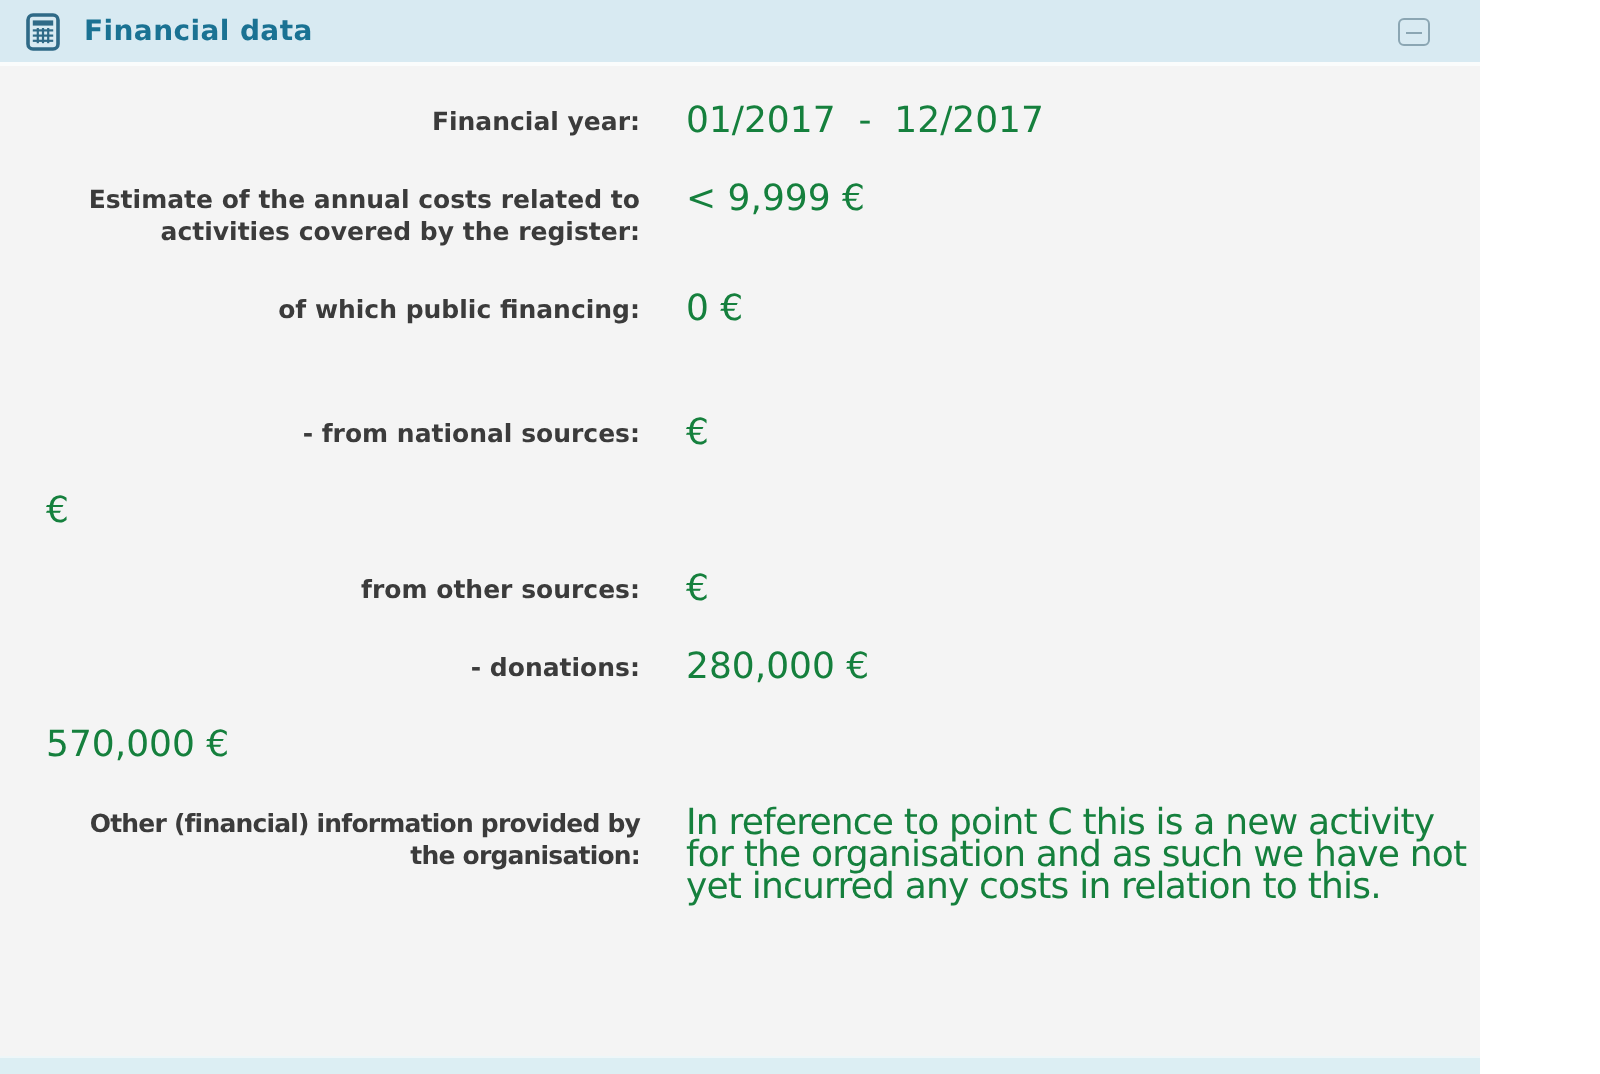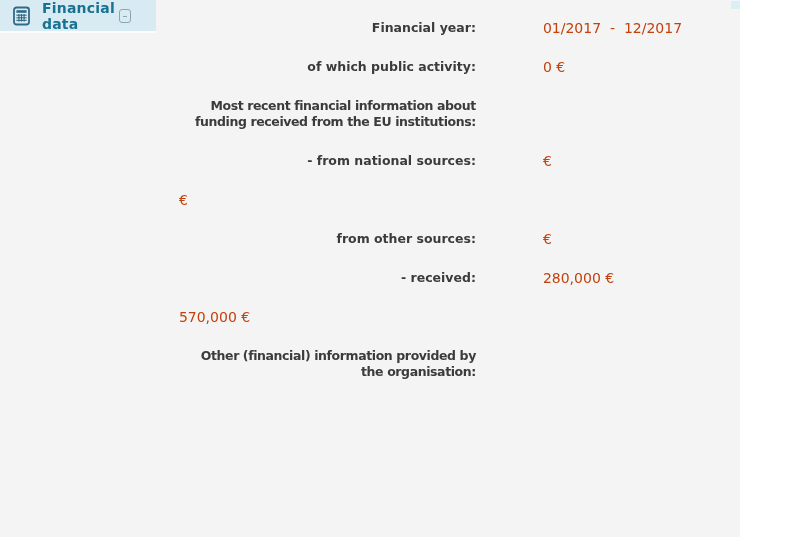--- a/index.html
+++ b/index.html
@@ -5,20 +5,21 @@
   * { margin: 0; padding: 0; box-sizing: border-box; }
   html, body { background: #ffffff; }
   body {
     font-family: "DejaVu Sans", "Liberation Sans", sans-serif;
     width: 800px;
   }
   .panel {
     width: 740px;
     height: 537px;
     display: flex;
+    flex-direction: column;
     overflow: hidden;
     background: #f4f4f4;
   }
   
   .panel-header {
     flex: 0 0 33px;
     height: 33px;
     background: #d8eaf2;
     border-bottom: 2px solid #fafcfc;
     display: flex;
@@ -62,39 +63,38 @@
   .panel-body {
     flex: 1 1 auto;
     background: #f4f4f4;
     padding-top: 20px;
     overflow: hidden;
   }
   .field-row {
     display: flex;
     align-items: flex-start;
     margin-bottom: 23px;
-    gap: 44px;
   }
   .field-label {
     width: 300px;
     padding-left: 18px;
     flex: 0 0 auto;
     text-align: right;
     font-weight: bold;
     font-size: 12.5px;
     line-height: 16px;
     color: #3b3b3b;
     margin-left: 20px;
   }
   .field-value {
     margin-left: 23px;
     max-width: 425px;
-    font-size: 14px;
+    font-size: 18px;
     line-height: 16px;
-    color: #c2410c;
+    color: #15803d;
     white-space: pre-wrap;
   }
   .condensed .field-label,
   .condensed .field-value {
     letter-spacing: -0.4px;
   }
   
   .next-section-edge {
     flex: 0 0 9px;
     height: 9px;
@@ -129,55 +129,59 @@
     </span>
   </div>
 
   <div class="panel-body">
 
     <div class="field-row">
       <div class="field-label">Financial year:</div>
       <div class="field-value">01/2017  -  12/2017</div>
     </div>
 
+    <div class="field-row">
+      <div class="field-label">Estimate of the annual costs related to activities covered by the register:</div>
+      <div class="field-value">&lt; 9,999 €</div>
+    </div>
 
 
     <div class="field-row">
-      <div class="field-label">of which public activity:</div>
+      <div class="field-label">of which public financing:</div>
       <div class="field-value">0 €</div>
     </div>
 
     <div class="field-row condensed">
-      <div class="field-label">Most recent financial information about funding received from the EU institutions:</div>
     </div>
 
     <div class="field-row">
       <div class="field-label">- from national sources:</div>
       <div class="field-value">€</div>
     </div>
 
     <div class="field-row">
       <div class="field-value">€</div>
     </div>
 
     <div class="field-row">
       <div class="field-label">from other sources:</div>
       <div class="field-value">€</div>
     </div>
 
     <div class="field-row">
-      <div class="field-label">- received:</div>
+      <div class="field-label">- donations:</div>
       <div class="field-value">280,000 €</div>
     </div>
 
     <div class="field-row">
       <div class="field-value">570,000 €</div>
     </div>
 
     <div class="field-row condensed">
       <div class="field-label">Other (financial) information provided by the organisation:</div>
+      <div class="field-value">In reference to point C this is a new activity for the organisation and as such we have not yet incurred any costs in relation to this.</div>
     </div>
 
   </div>
 
   <div class="next-section-edge"></div>
 
 </div>
 
 </body></html>

